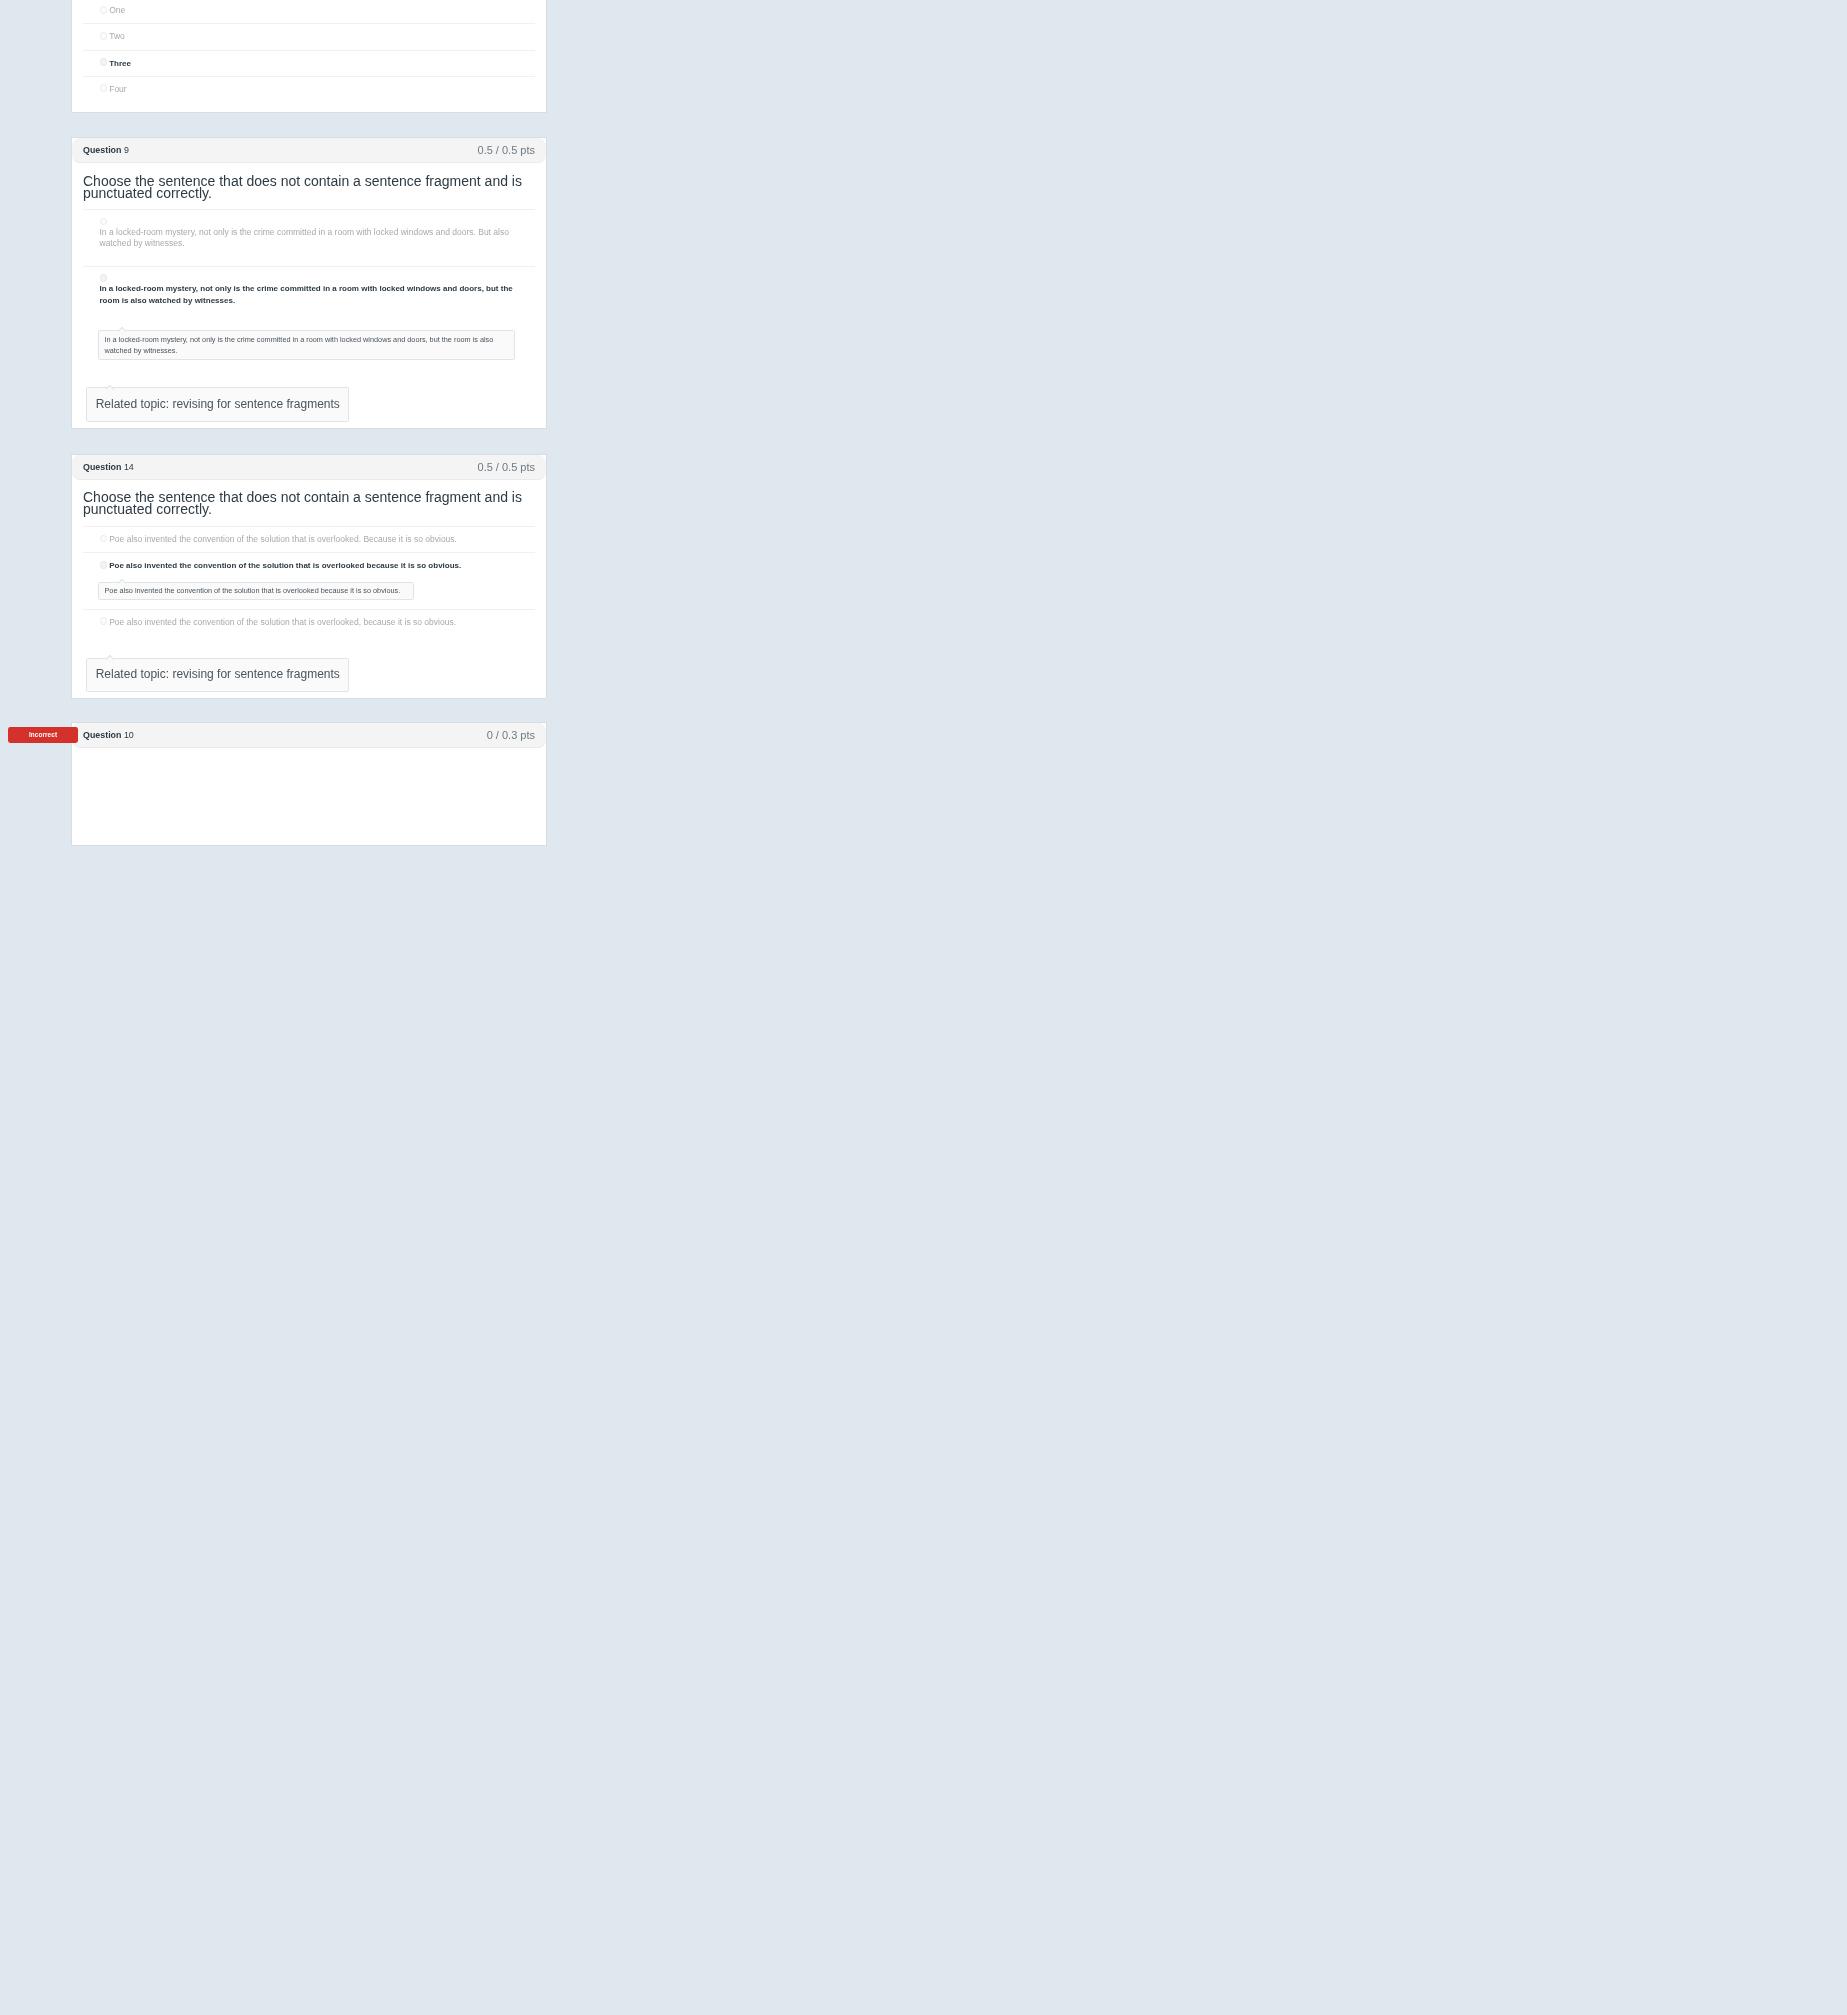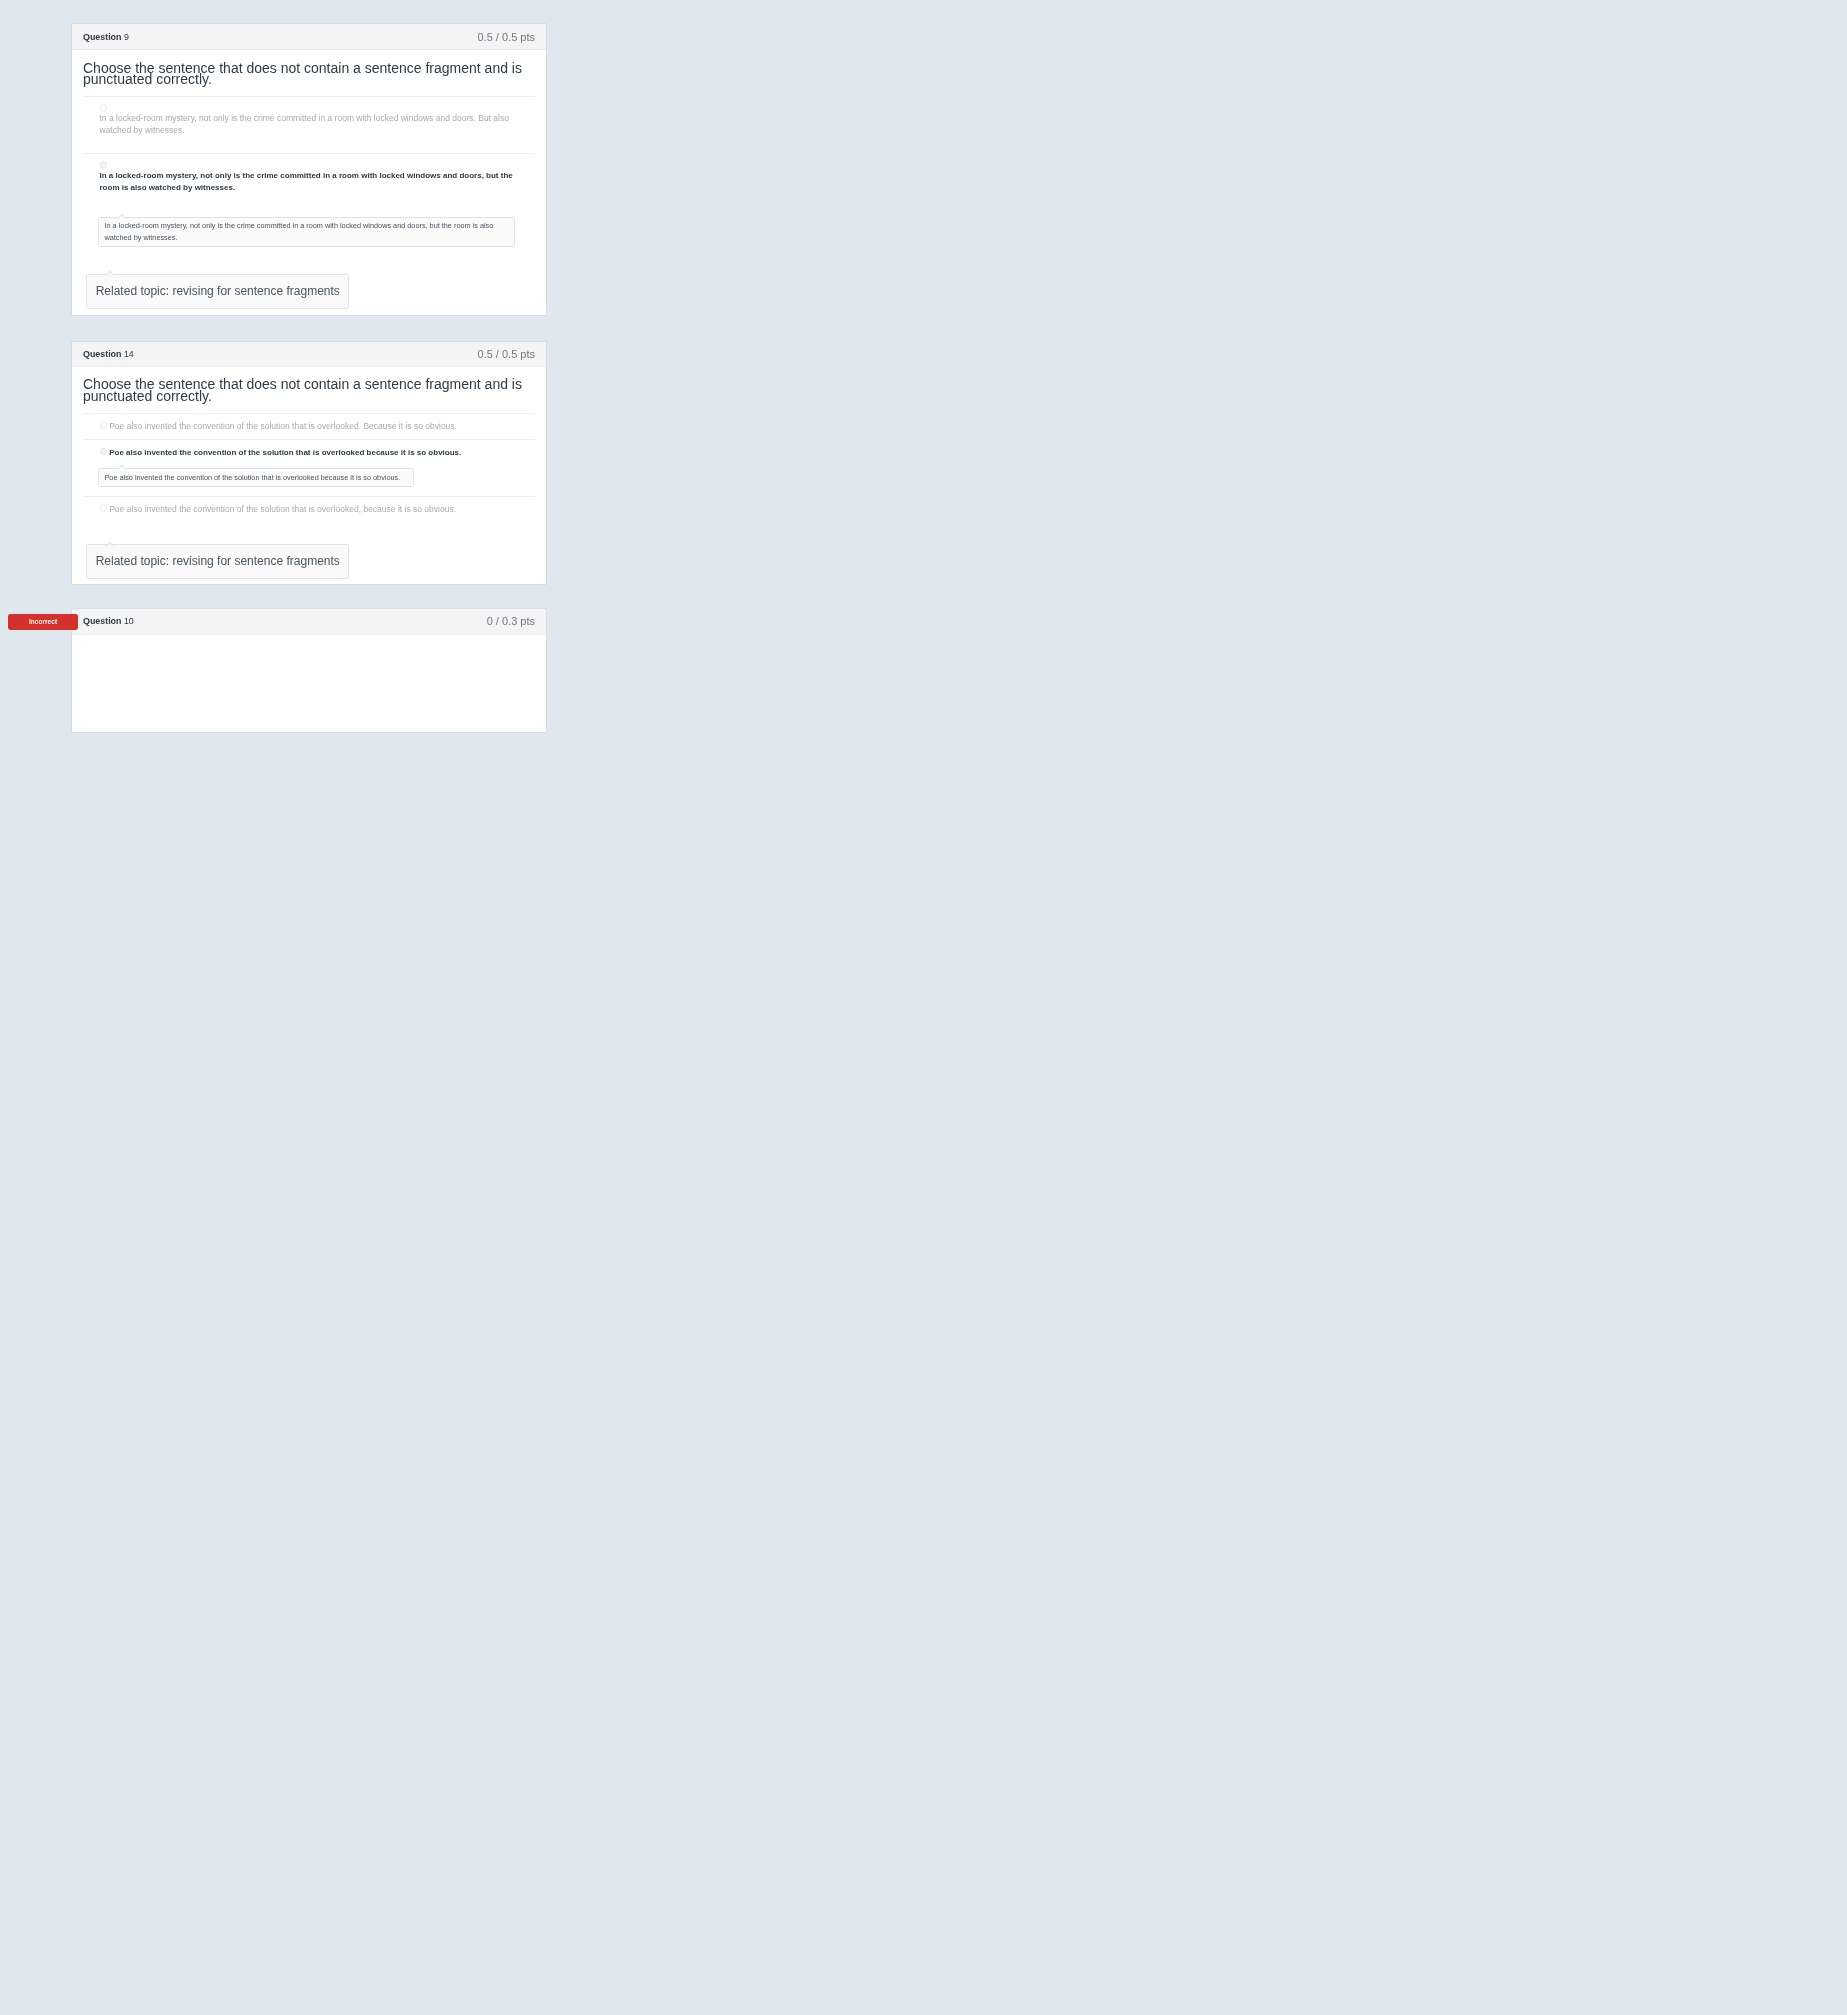--- a/index.html
+++ b/index.html
@@ -19,20 +19,21 @@
     box-sizing:border-box;
     position:relative;
   }
   .qhead{
     display:flex;align-items:center;justify-content:space-between;
     background:#f4f4f5;
     border-bottom:0.4px solid #e9ebed;
     height:25.4px;
     padding:0 11px;
     box-sizing:border-box;
+    border-radius:8px;
   }
   .qname{font-size:8.9px;font-weight:bold;color:#2d3b45;}
   .qname .num{font-weight:normal;}
   .qpts{font-size:11px;color:#6e7a83;}
 
   .qbody{padding:0 11px;}
   .qtext{font-size:14px;color:#2d3b45;line-height:11.7px;padding:13px 0 10px 0;}
 
   
   .answers{border-top:0.4px solid #eff0f1;}
@@ -79,20 +80,39 @@
     background:#d5312c;color:#fff;border-radius:2.4px;
     font-size:6.4px;font-weight:bold;letter-spacing:0.1px;
     height:16.5px;line-height:16.5px;width:70px;text-align:center;
   }
 </style>
 </head>
 <body>
 
 <div class="page">
 
+  <div class="qcard" style="border-top:none;">
+    <div class="qbody">
+      <div class="answers" style="border-top:none;">
+        <div class="ans short" style="padding-top:5.2px;">
+          <span class="radio"></span><span class="txt">One</span>
+        </div>
+        <div class="ans short">
+          <span class="radio"></span><span class="txt">Two</span>
+        </div>
+        <div class="ans short selected">
+          <span class="radio"></span><span class="txt">Three</span>
+        </div>
+        <div class="ans short">
+          <span class="radio"></span><span class="txt">Four</span>
+        </div>
+      </div>
+      <div style="height:10.2px;"></div>
+    </div>
+  </div>
 
   <div class="gap"></div>
 
   <div class="qcard">
     <div class="qhead">
       <span class="qname"><span>Question</span> <span class="num">9</span></span>
       <span class="qpts">0.5 / 0.5 pts</span>
     </div>
     <div class="qbody">
       <div class="qtext">Choose the sentence that does not contain a sentence fragment and is punctuated correctly.</div>

